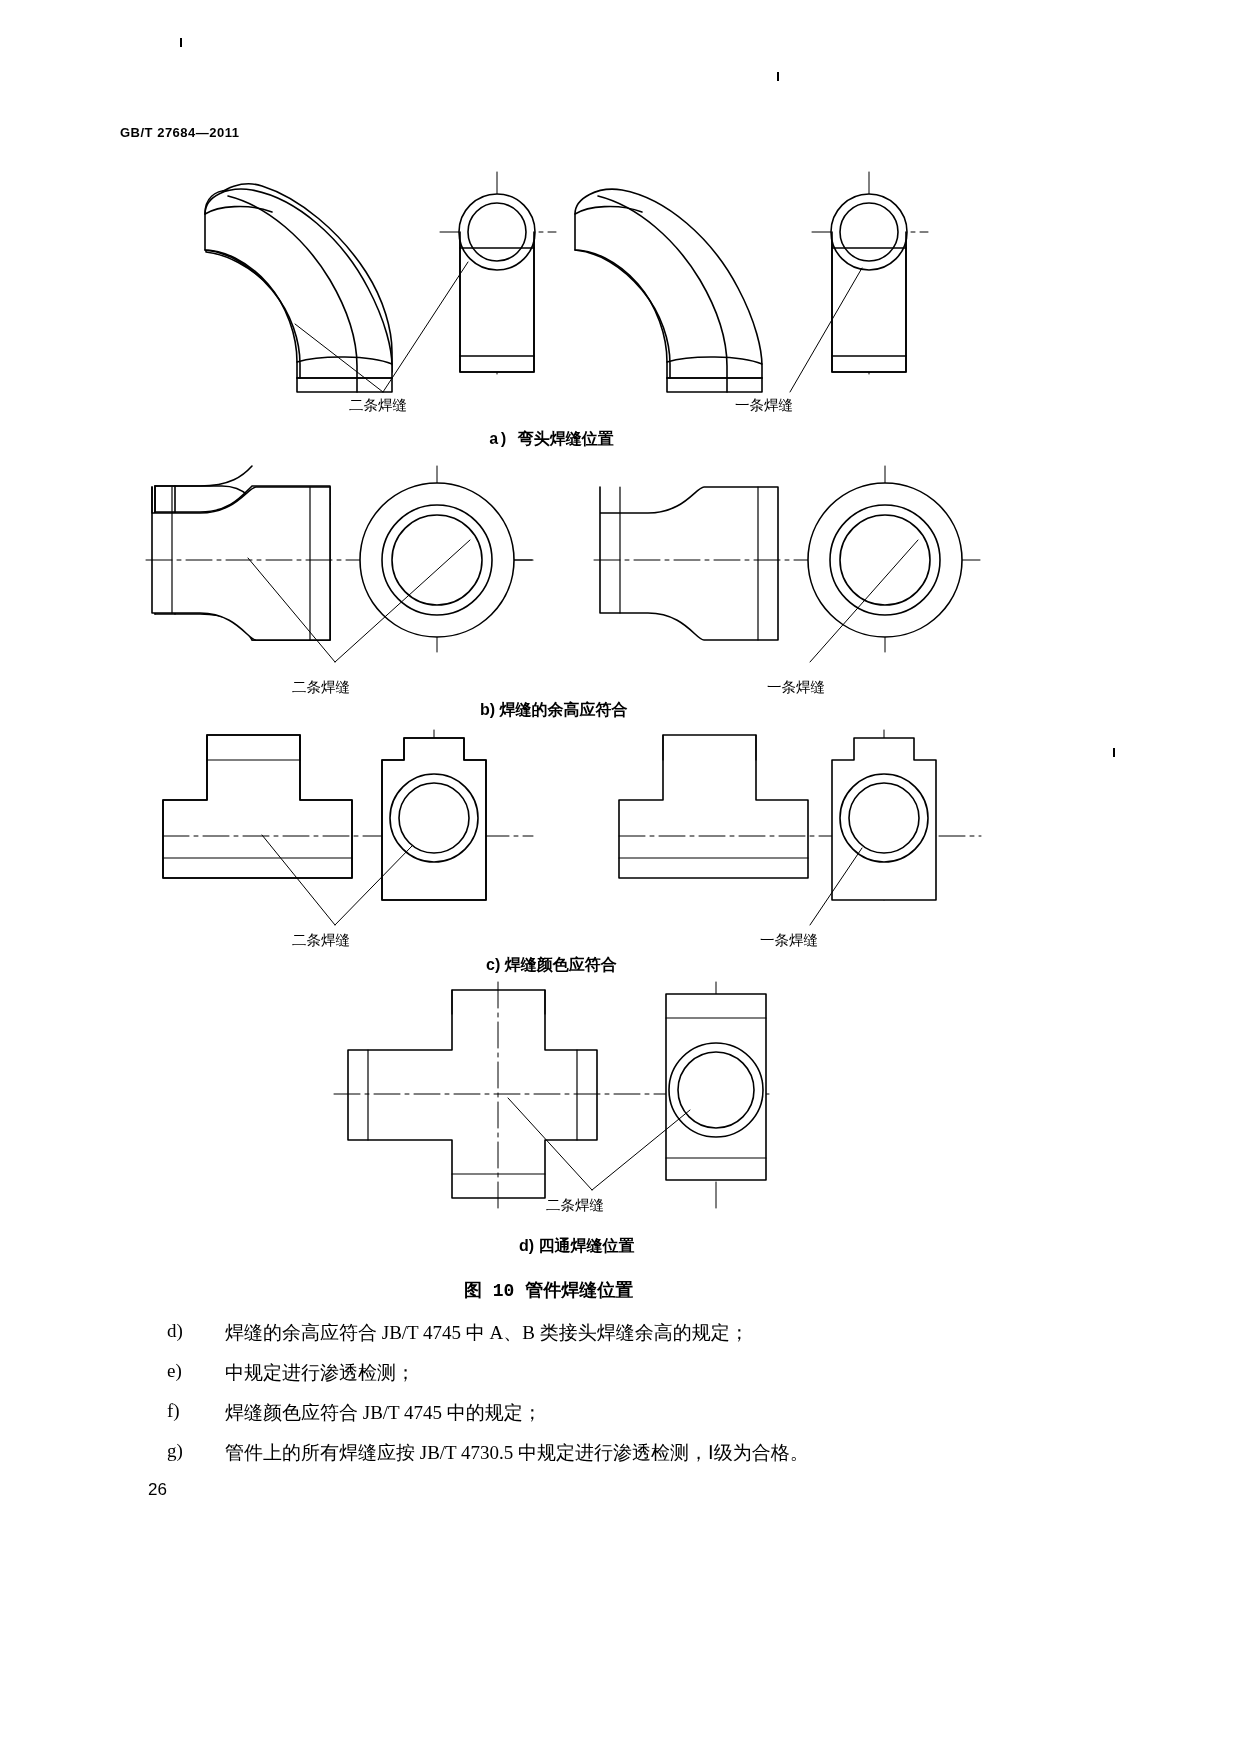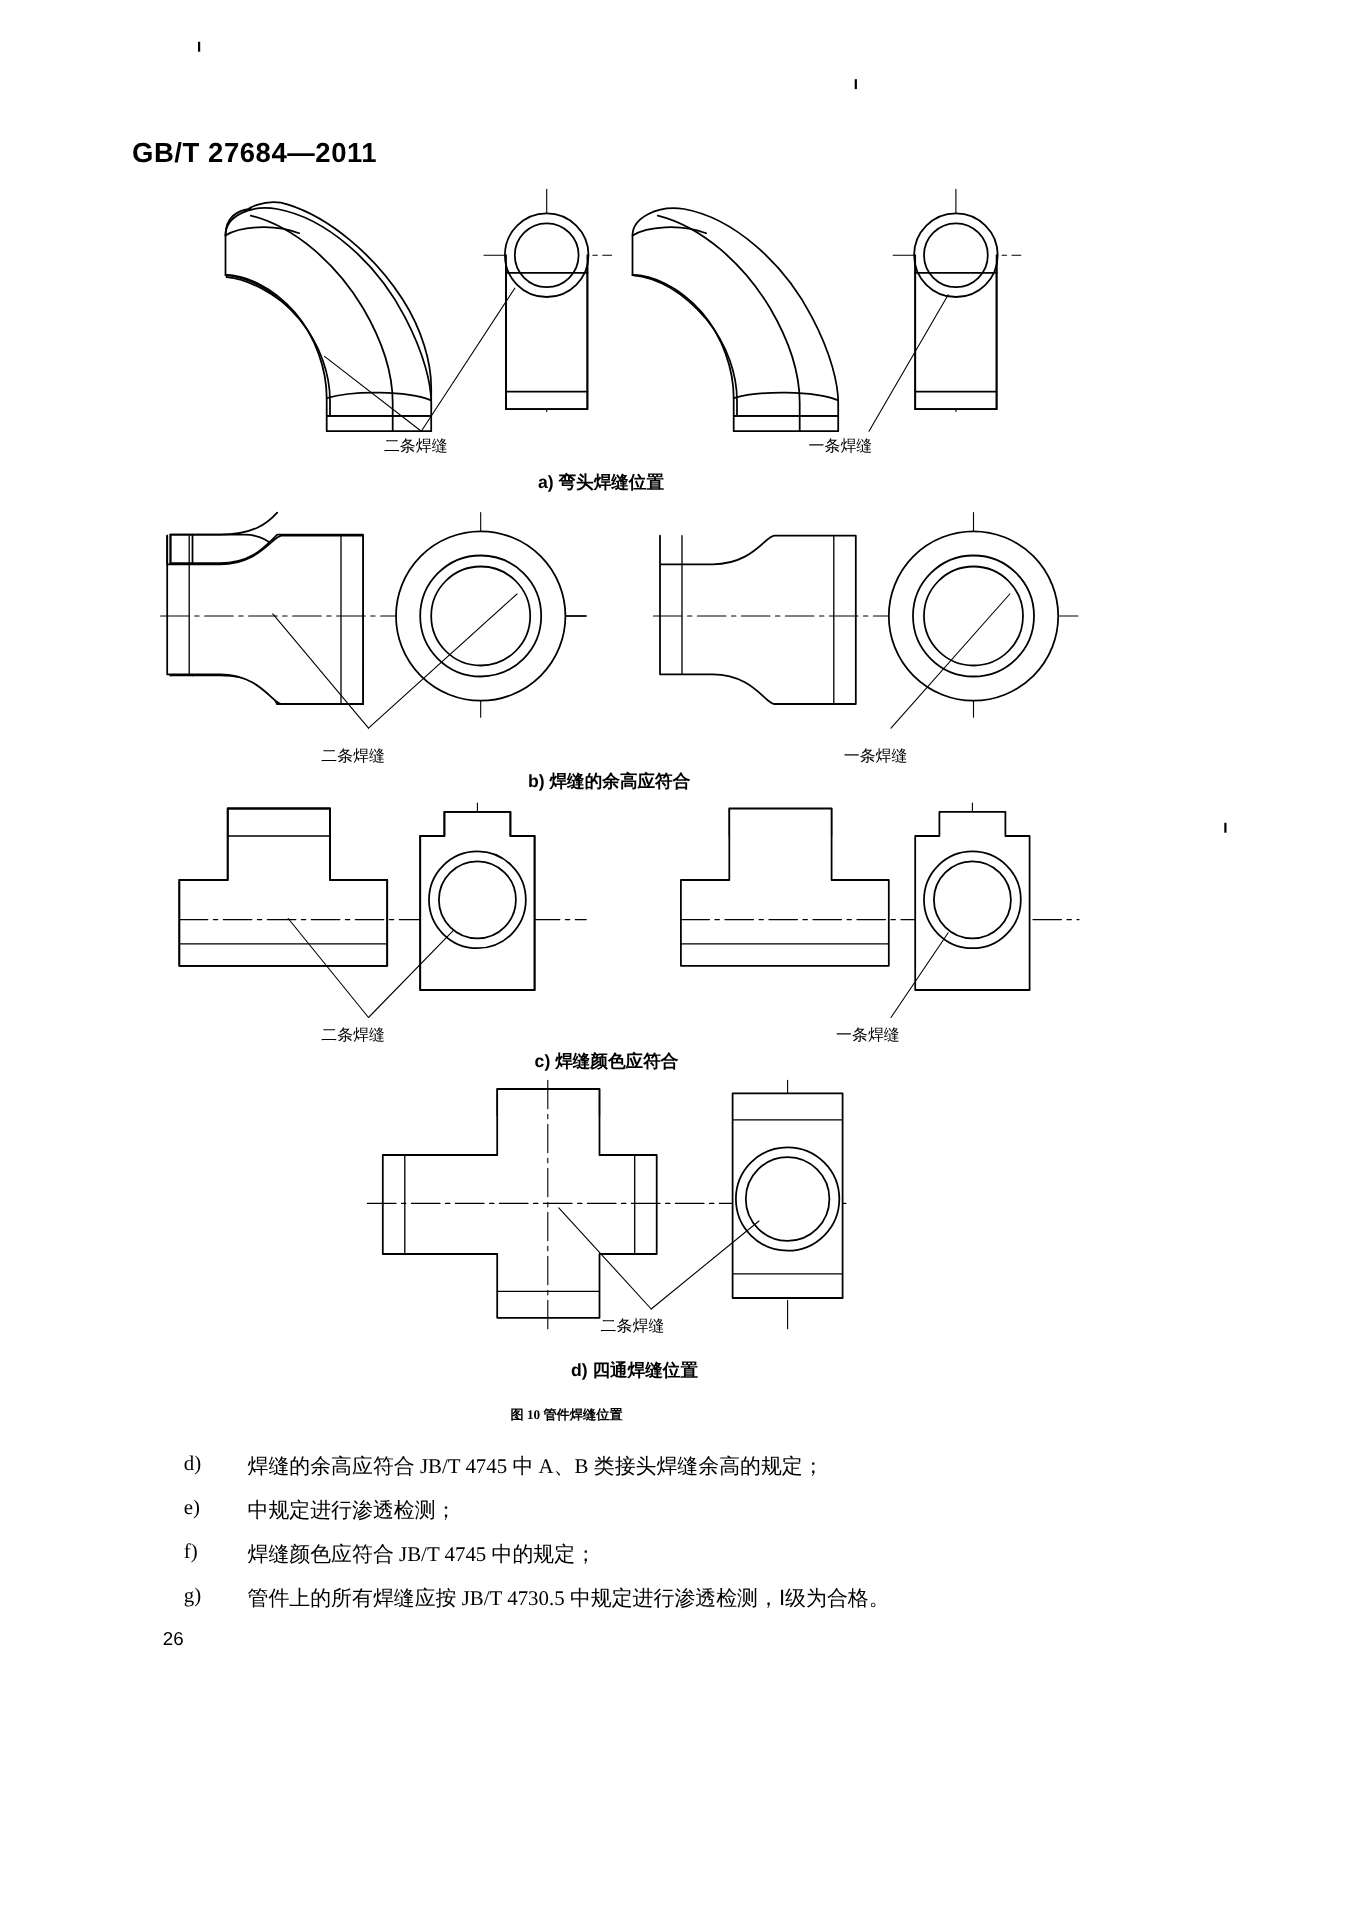--- a/index.html
+++ b/index.html
@@ -1,25 +1,25 @@
 <!DOCTYPE html>
 <html><head>
 <meta charset="utf-8">
 <style>
   html,body{margin:0;padding:0;background:#fff;}
   body{width:1240px;height:1755px;font-family:"Liberation Serif",serif;color:#000;position:relative;overflow:hidden;}
   .page{position:absolute;inset:0;}
-  .hdr{position:absolute;left:120px;top:125px;font-family:"Liberation Sans",sans-serif;font-weight:bold;font-size:25px;letter-spacing:.5px;}
+  .hdr{position:absolute;left:120px;top:125px;font-family:"Liberation Sans",sans-serif;font-weight:bold;font-size:13px;letter-spacing:.5px;}
   .pagenum{position:absolute;left:148px;top:1480px;font-family:"Liberation Sans",sans-serif;font-size:17px;}
   .tick{position:absolute;width:2px;height:9px;background:#000;}
   .figwrap{position:absolute;left:0;top:0;width:1240px;height:1755px;}
   svg{display:block;}
   .cap{position:absolute;font-family:"Liberation Sans",sans-serif;font-size:16px;font-weight:bold;white-space:nowrap;}
   .lbl{position:absolute;font-family:Liberation Sans, sans-serif;font-size:14.5px;white-space:nowrap;}
-  .figtitle{position:absolute;font-family:Liberation Serif, serif;font-size:12px;font-weight:bold;white-space:nowrap;}
+  .figtitle{position:absolute;font-family:Liberation Mono, monospace;font-size:18px;font-weight:bold;white-space:nowrap;}
   .listrow{position:absolute;font-size:19px;white-space:nowrap;}
   .listrow .mark{position:absolute;left:0;top:0;}
   .listrow .txt{position:absolute;left:58px;top:0;}
 </style>
 </head>
 <body>
 
 <div class="page">
 
   <div class="hdr">GB/T 27684—2011</div>
@@ -206,21 +206,21 @@
     <g stroke-width="1">
       <path d="M592,1190 L508,1098"></path>
       <path d="M592,1190 L690,1110"></path>
     </g>
 
   </svg>
   </div>
 
   <div class="lbl" style="left:349px;top:396px;">二条焊缝</div>
   <div class="lbl" style="left:735px;top:396px;">一条焊缝</div>
-  <div class="cap" style="left:489px;top:429px;">a)    弯头焊缝位置</div>
+  <div class="cap" style="left:489px;top:429px;font-family:Liberation Mono, monospace;">a)    弯头焊缝位置</div>
 
   <div class="lbl" style="left:292px;top:678px;">二条焊缝</div>
   <div class="lbl" style="left:767px;top:678px;">一条焊缝</div>
   <div class="cap" style="left:480px;top:700px;">b)    焊缝的余高应符合</div>
 
   <div class="lbl" style="left:292px;top:931px;">二条焊缝</div>
   <div class="lbl" style="left:760px;top:931px;">一条焊缝</div>
   <div class="cap" style="left:486px;top:955px;">c)    焊缝颜色应符合</div>
 
   <div class="lbl" style="left:546px;top:1196px;">二条焊缝</div>

